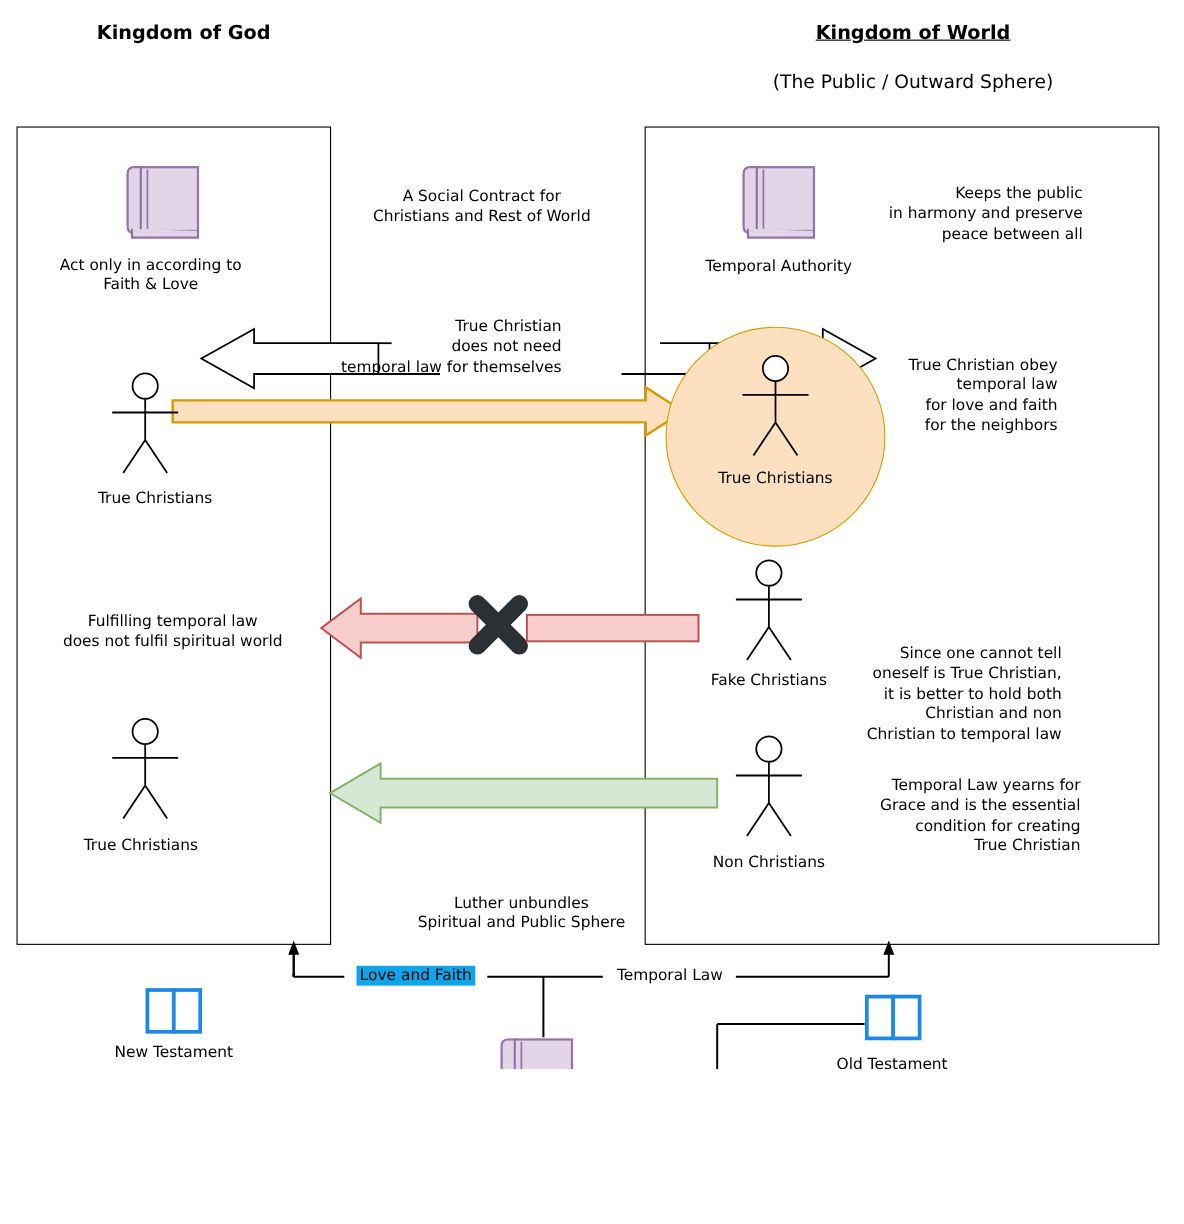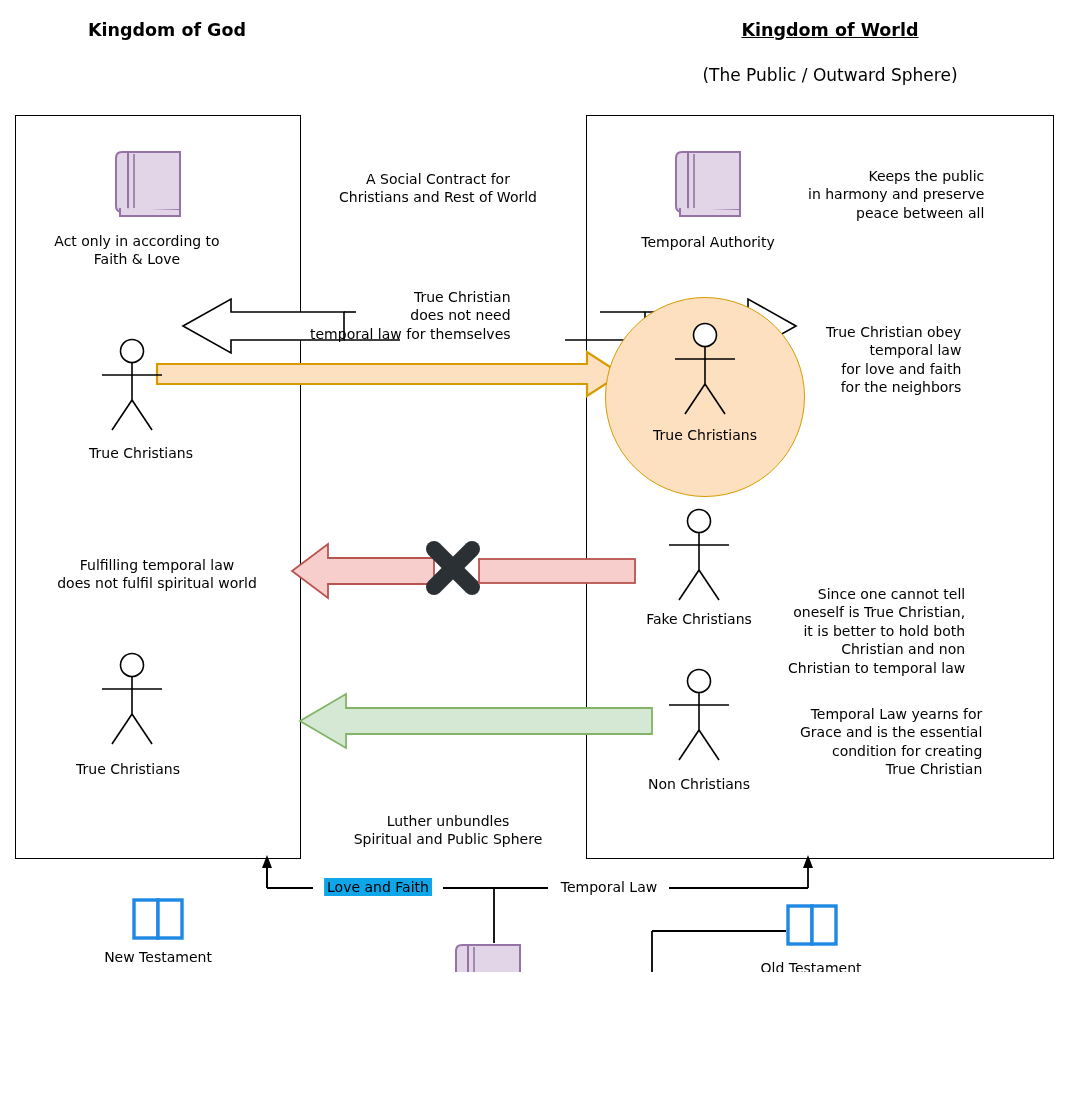--- a/index.html
+++ b/index.html
@@ -182,21 +182,21 @@
 
   <svg class="abs" style="left:90px; top:652px;" width="84" height="100">
     <circle cx="42" cy="13" r="11.5" fill="#ffffff" stroke="#000000" stroke-width="1.6"></circle>
     <line x1="42" y1="25" x2="42" y2="62" stroke="#000000" stroke-width="1.6"></line>
     <line x1="12" y1="37" x2="72" y2="37" stroke="#000000" stroke-width="1.6"></line>
     <line x1="42" y1="62" x2="22" y2="92" stroke="#000000" stroke-width="1.6"></line>
     <line x1="42" y1="62" x2="62" y2="92" stroke="#000000" stroke-width="1.6"></line>
   </svg>
   <div class="txt ctr" style="left:128px; top:760px;"><span>True Christians</span></div>
 
-  <div class="txt ctr" style="left:448px; top:812px;"><span>Luther unbundles
+  <div class="txt ctr" style="left:474px; top:812px;"><span>Luther unbundles
 Spiritual and Public Sphere</span></div>
 
   <svg class="abs" style="left:0px; top:855px;" width="1076" height="200">
 
     <path d="M 267 30 L 267 32" stroke="#000000" stroke-width="1.8" fill="none"></path>
     <path d="M 267 10 L 267 33 L 267 33" stroke="#000000" stroke-width="1.8" fill="none"></path>
     <path d="M 267 33 L 267 30 M 267 30 L 267 33" stroke="#000000" stroke-width="1.8" fill="none"></path>
 
     <line x1="267" y1="33" x2="267" y2="8" stroke="#000000" stroke-width="1.8"></line>
     <polygon points="267,0 262,13 272,13" fill="#000000"></polygon>

